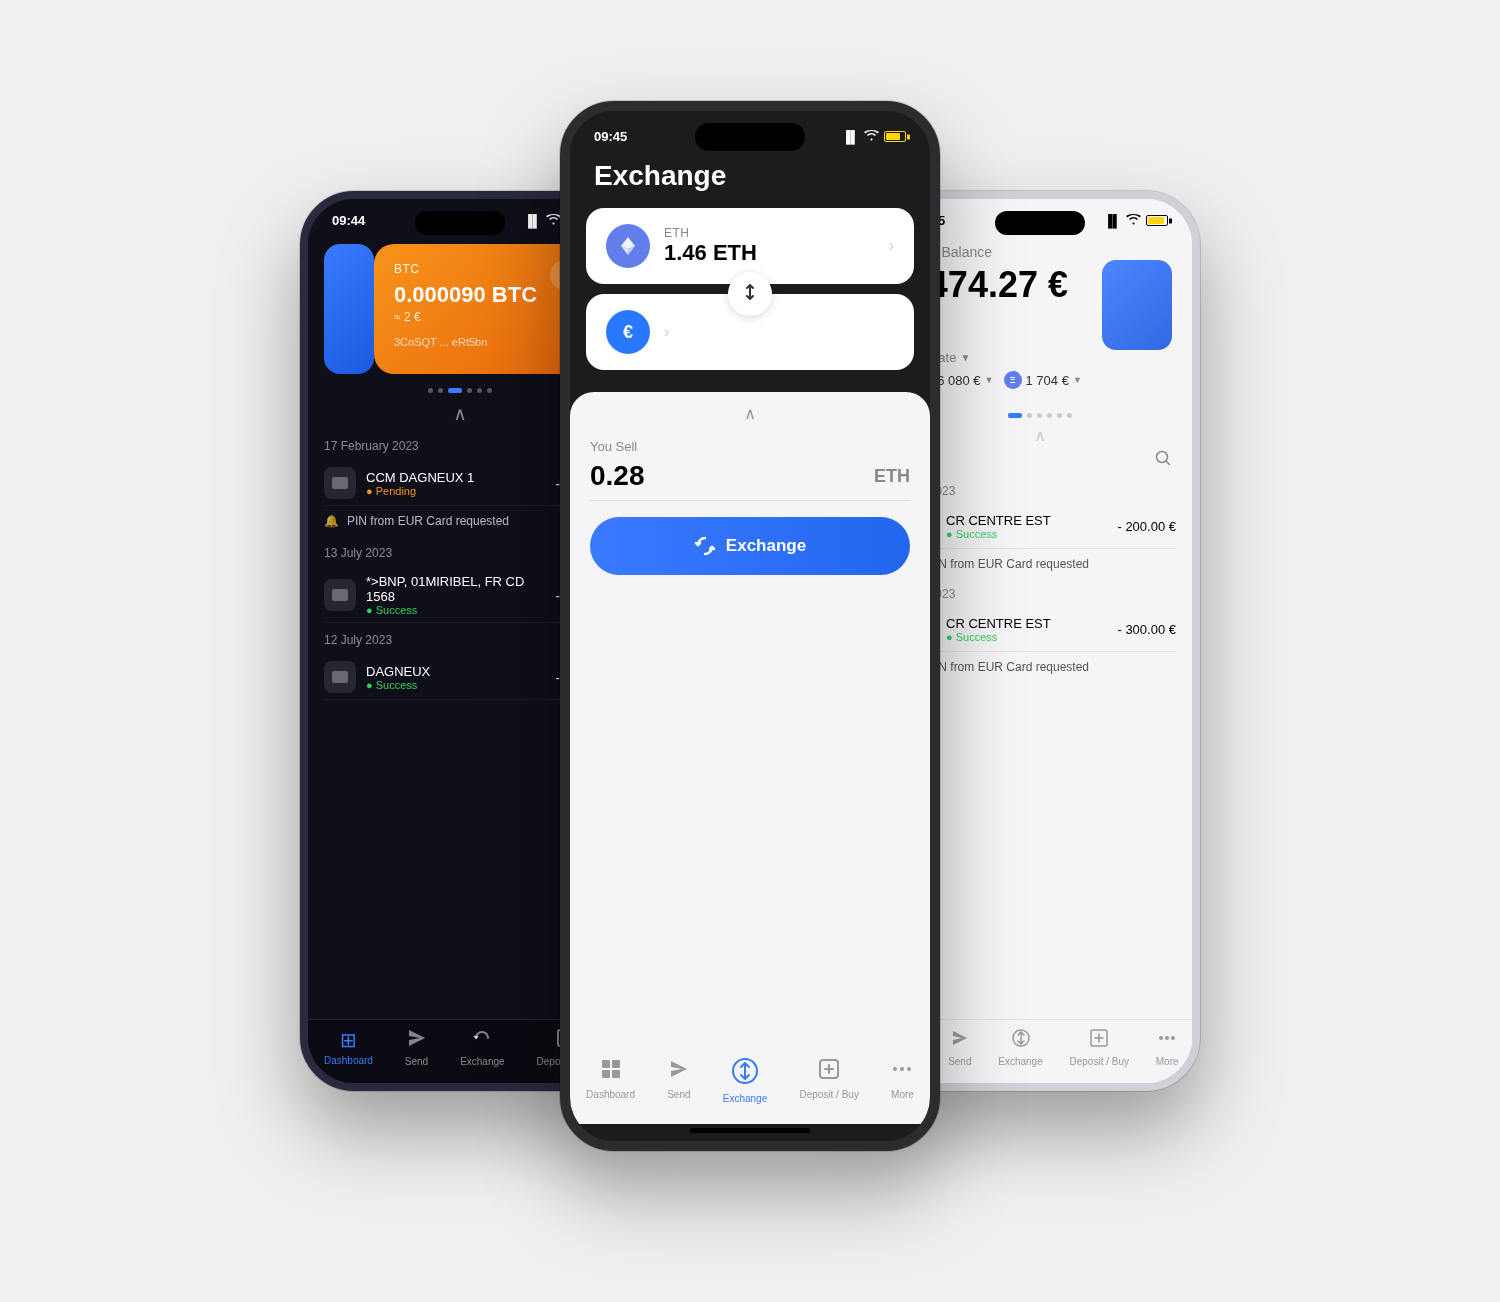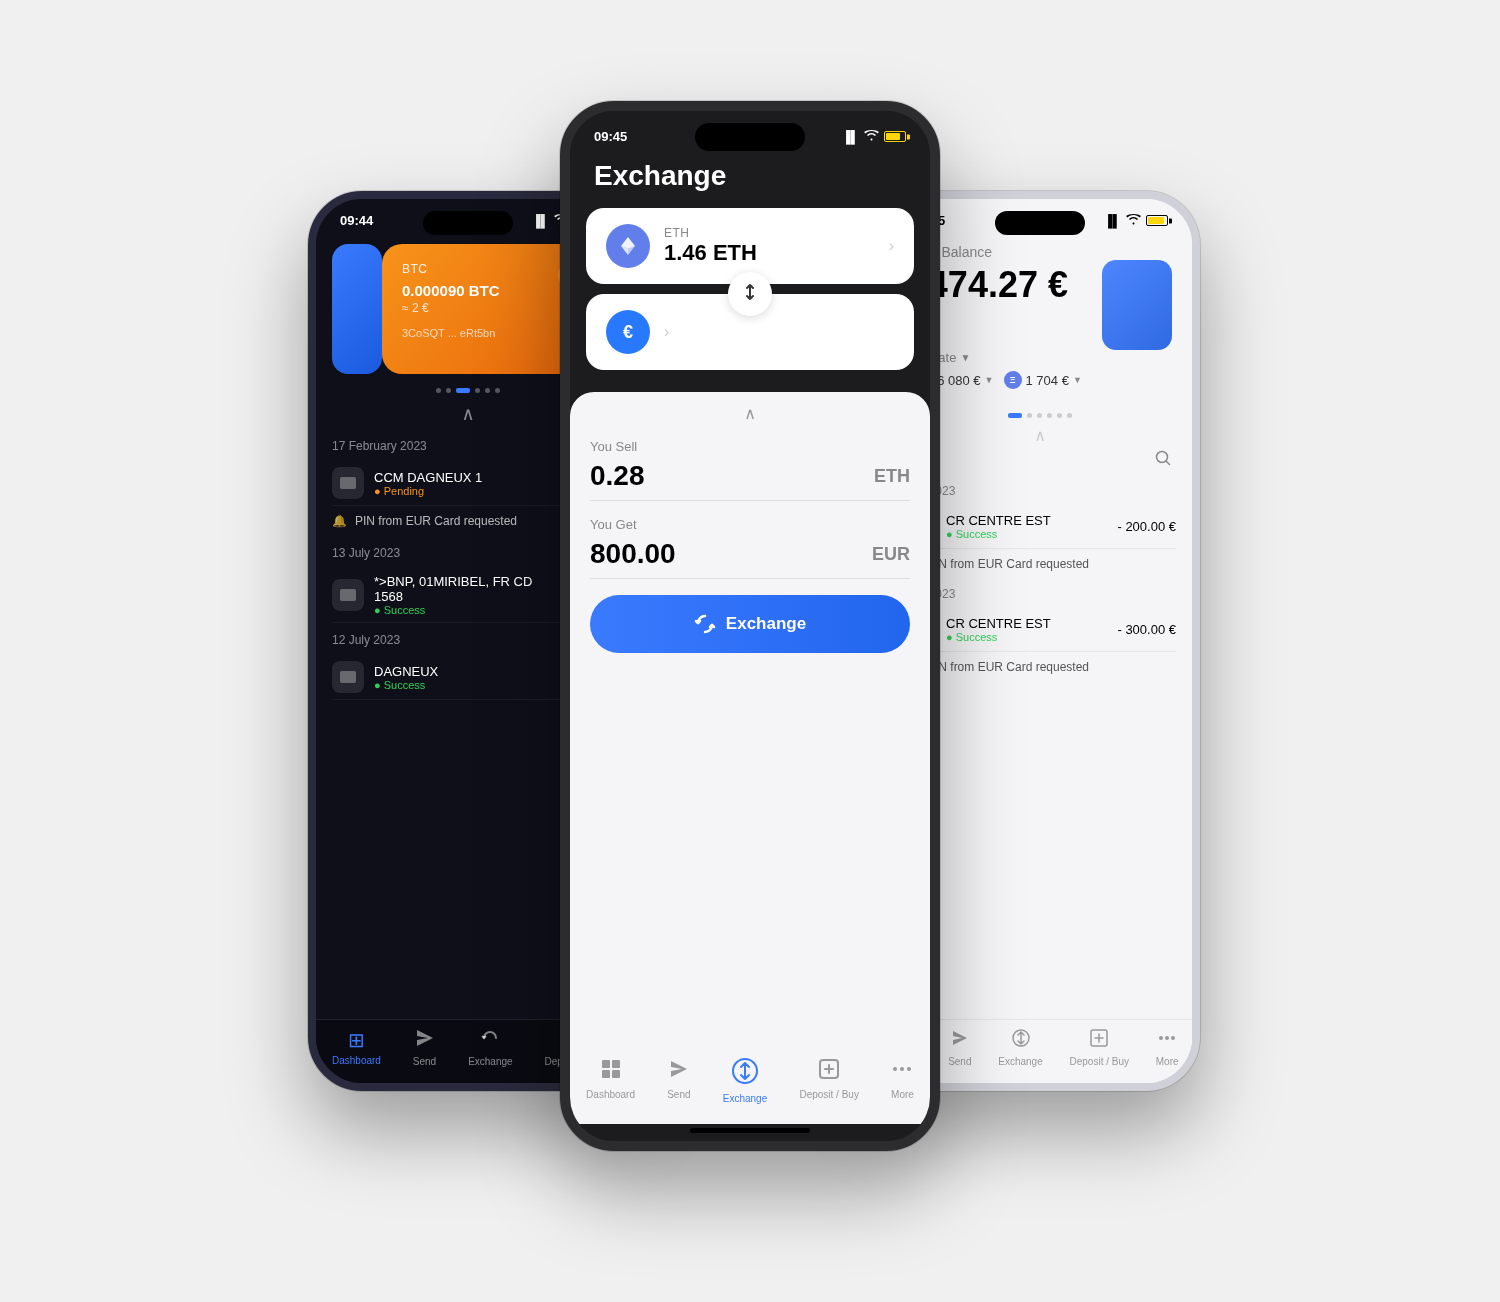--- a/index.html
+++ b/index.html
@@ -30,21 +30,21 @@
       border-radius: 54px;
       overflow: hidden;
       box-shadow: 0 40px 80px rgba(0,0,0,0.35), 0 0 0 1px rgba(0,0,0,0.15);
     }
 
     
     .phone-left {
       width: 320px;
       height: 900px;
       background: #1a1a2e;
-      left: 8px;
+      left: 0px;
       top: 90px;
       z-index: 1;
       border: 8px solid #2a2a3e;
     }
 
     
     .phone-right {
       width: 320px;
       height: 900px;
       background: #f5f5f7;
@@ -176,21 +176,21 @@
       min-height: 130px;
     }
 
     .card-label {
       font-size: 12px;
       opacity: 0.9;
       letter-spacing: 0.5px;
     }
 
     .card-amount {
-      font-size: 15px;
+      font-size: 22px;
       font-weight: 700;
       margin: 6px 0 2px;
     }
 
     .card-approx {
       font-size: 12px;
       opacity: 0.8;
     }
 
     .card-address {
@@ -851,27 +851,20 @@
           <div class="form-chevron">∧</div>
 
           <div class="form-field">
             <div class="field-label">You Sell</div>
             <div class="field-row">
               <span class="field-value">0.28</span>
               <span class="field-currency">ETH</span>
             </div>
           </div>
 
-          <div class="form-field">
-            <div class="field-label">You Get</div>
-            <div class="field-row">
-              <span class="field-value">800.00</span>
-              <span class="field-currency">EUR</span>
-            </div>
-          </div>
 
 
           <button class="exchange-btn">
             <svg width="22" height="22" viewBox="0 0 22 22" fill="none">
               <path d="M11 3C7.1 3 4 6.1 4 10" stroke="white" stroke-width="2.5" stroke-linecap="round"></path>
               <path d="M11 19c3.9 0 7-3.1 7-7" stroke="white" stroke-width="2.5" stroke-linecap="round"></path>
               <path d="M2 8l2 2 2-2" stroke="white" stroke-width="2.5" stroke-linecap="round" stroke-linejoin="round"></path>
               <path d="M20 14l-2-2-2 2" stroke="white" stroke-width="2.5" stroke-linecap="round" stroke-linejoin="round"></path>
             </svg>
             <span>Exchange</span>

